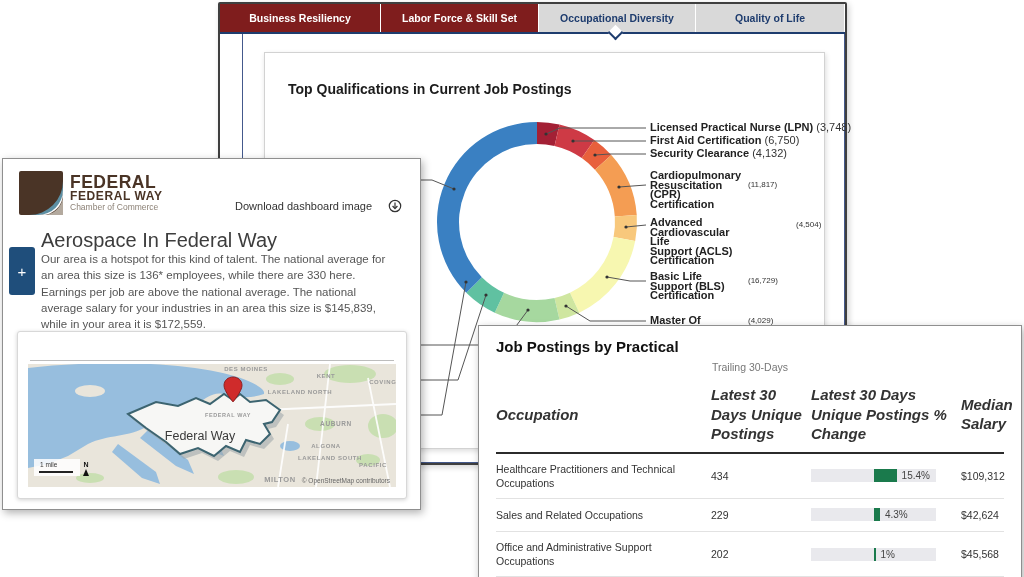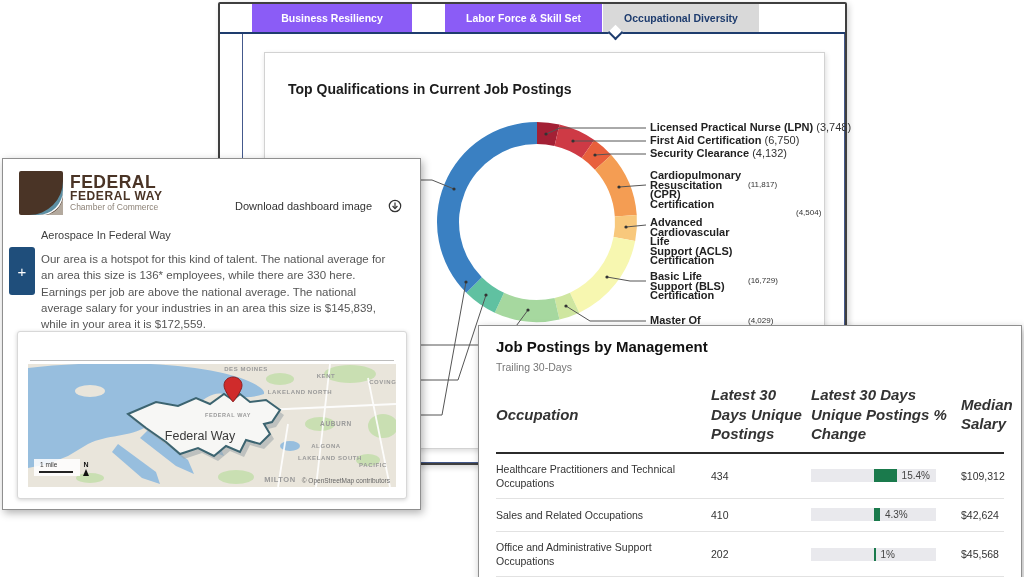--- a/index.html
+++ b/index.html
@@ -4,21 +4,21 @@
 <style>
   html,body{margin:0;padding:0;width:1024px;height:577px;overflow:hidden;background:#fff;
     font-family:"Liberation Sans", sans-serif;position:relative;}
   *{box-sizing:border-box;}
   
   .window{position:absolute;left:218px;top:2px;width:629px;height:463px;background:#fff;
     border:2px solid #3f3f3f;border-radius:2px;box-shadow:2px 2px 6px rgba(0,0,0,.18);z-index:1;}
   .tabbar{position:absolute;left:0;top:0;width:100%;height:28px;display:flex;}
   .tab{height:28px;display:flex;align-items:center;justify-content:center;font-size:10.5px;
     font-weight:bold;color:#1e3c6e;background:#d9d9d9;border-right:1px solid #fff;position:relative;}
-  .tab.active{background:#8b5cf6;color:#fff;margin-left:32px;}
+  .tab.active{background:#7f1d1d;color:#fff;}
   .tabrule{position:absolute;left:0;top:28px;width:100%;height:2px;background:#1e3c6e;}
   .notch{position:absolute;width:11px;height:11px;background:#fff;border-right:2px solid #1e3c6e;
     border-bottom:2px solid #1e3c6e;transform:rotate(45deg);top:23px;z-index:4;}
   .panel{position:absolute;left:22px;top:30px;width:603px;height:429px;border:1px solid #44598c;
     border-top:none;background:#fff;}
   .donut-card{position:absolute;left:44px;top:48px;width:561px;height:397px;background:#fff;
     border:1px solid #d2d2d2;box-shadow:1px 2px 5px rgba(0,0,0,.14);}
   .donut-title{position:absolute;left:23px;top:28px;font-size:14px;font-weight:bold;color:#1c1c1c;}
   
   #overlay{position:absolute;left:0;top:0;width:1024px;height:577px;z-index:2;pointer-events:none;}
@@ -29,33 +29,33 @@
   
   .aero{position:absolute;left:2px;top:158px;width:419px;height:352px;background:#fff;
     border:1px solid #8f8f8f;box-shadow:2px 3px 8px rgba(0,0,0,.3);z-index:10;}
   .logo{position:absolute;left:16px;top:12px;display:flex;align-items:center;}
   .logo-text{margin-left:7px;color:#4a3426;}
   .logo-l1{font-size:17.5px;font-weight:800;letter-spacing:.5px;line-height:16px;}
   .logo-l2{font-size:12px;font-weight:800;letter-spacing:.6px;line-height:12px;}
   .logo-l3{font-size:8.5px;color:#8c8176;line-height:10px;}
   .dl{position:absolute;right:18px;top:40px;font-size:11px;color:#333;display:flex;
     align-items:center;gap:16px;cursor:pointer;}
-  .aero-h{position:absolute;left:38px;top:70px;font-size:11px;font-weight:500;color:#3d3d3d;}
+  .aero-h{position:absolute;left:38px;top:70px;font-size:20px;font-weight:500;color:#3d3d3d;}
   .aero-p{position:absolute;left:38px;top:92px;width:354px;font-size:11.5px;color:#555;line-height:1.42;}
   .expand{position:absolute;left:6px;top:88px;width:26px;height:48px;background:#1f4e7b;color:#fff;
     border:none;border-radius:3px;font-size:15px;cursor:pointer;}
   .map-card{position:absolute;left:14px;top:172px;width:390px;height:168px;background:#fff;
     border:1px solid #d8d8d8;border-radius:3px;box-shadow:0 1px 4px rgba(0,0,0,.18);}
   .map-divider{position:absolute;left:12px;top:28px;width:364px;height:1px;background:#bdbdbd;}
   .map-svg{position:absolute;left:10px;top:32px;}
   
   .jobs{position:absolute;left:478px;top:325px;width:544px;height:280px;background:#fff;
     border:1px solid #8f8f8f;box-shadow:2px 3px 8px rgba(0,0,0,.3);z-index:20;padding:12px 17px;}
   .jobs-title{font-size:15px;font-weight:bold;color:#111;}
-  .jobs-sub{font-size:10.5px;color:#777;margin-top:6px;}
+  .jobs-sub{font-size:10.5px;color:#777;margin-top:6px;text-align:center;}
   .jrow{display:grid;grid-template-columns:215px 100px 150px 1fr;align-items:center;}
   .jhead{font-size:15px;font-weight:bold;color:#333;line-height:1.3;margin-top:8px;
     padding:4px 0 8px 0;border-bottom:2px solid #2b2b2b;font-style:italic;}
   .jdata{font-size:10.5px;color:#333;border-top:1px solid #e2e2e2;padding:8px 0;min-height:33px;}
   .jdata:first-of-type{border-top:none;}
   .occ{padding-right:10px;line-height:1.35;}
   .track{position:relative;width:125px;height:13px;background:#e9e9ed;}
   .bar{position:absolute;top:0;height:13px;}
   .pct{position:absolute;top:0;height:15px;line-height:13px;font-size:10px;color:#444;white-space:nowrap;}
 </style>
@@ -65,20 +65,23 @@
 <div class="window">
   <div class="tabbar" id="tabbar">
       <div class="tab active" style="width: 161px;">
         <span>Business Resiliency</span>
       </div>
       <div class="tab active" style="width: 158px;">
         <span>Labor Force &amp; Skill Set</span>
       </div>
       <div class="tab" style="width: 157px;">
         <span>Occupational Diversity</span>
+      </div>
+      <div class="tab" style="width: auto; flex: 1 1 0%;">
+        <span>Quality of Life</span>
       </div>
     </div>
   <div class="tabrule"></div>
   <div class="panel"></div>
   <div class="donut-card">
     <div class="donut-title">Top Qualifications in Current Job Postings</div>
   </div>
 <div class="notch" style="left: 390px;"></div>
   </div>
 
@@ -118,21 +121,21 @@
       <circle cx="466" cy="282" r="1.6" fill="#333"></circle>
     </svg>
   <div id="donut-labels">
       <div class="seg-label" style="left: 650px; top: 123px; width: 200px; white-space: nowrap;"><span>Licensed Practical Nurse (LPN) </span><span class="cnt">(3,748)</span></div>
       <div class="seg-label" style="left: 650px; top: 136px; width: 200px; white-space: nowrap;"><span>First Aid Certification </span><span class="cnt">(6,750)</span></div>
       <div class="seg-label" style="left: 650px; top: 149px; width: 200px; white-space: nowrap;"><span>Security Clearance </span><span class="cnt">(4,132)</span></div>
       <div class="seg-count" style="left: 748px; top: 180px;">(11,817)</div>
       <div class="seg-label" style="left: 650px; top: 171px;">Cardiopulmonary
 Resuscitation (CPR)
 Certification</div>
-      <div class="seg-count" style="left: 748px; top: 208px; padding-left: 48px;">(4,504)</div>
+      <div class="seg-count" style="left: 748px; top: 220px; padding-left: 48px;">(4,504)</div>
       <div class="seg-label" style="left: 650px; top: 218px;">Advanced Cardiovascular Life
 Support (ACLS) Certification</div>
       <div class="seg-count" style="left: 748px; top: 276px;">(16,729)</div>
       <div class="seg-label" style="left: 650px; top: 272px;">Basic Life Support (BLS)
 Certification</div>
       <div class="seg-count" style="left: 748px; top: 316px;">(4,029)</div>
       <div class="seg-label" style="left: 650px; top: 316px;">Master Of Business</div>
     </div>
 </div>
 
@@ -217,21 +220,21 @@
       <g>
         <text id="map-compass" x="58" y="103" font-size="7" font-weight="bold" fill="#111" text-anchor="middle">N</text>
         <polygon points="55,112 61,112 58,105" fill="#111"></polygon>
       </g>
       <text id="map-attribution" x="362" y="119" font-size="6.5" fill="#666" text-anchor="end">© OpenStreetMap contributors</text>
     </svg>
   </div>
 </div>
 
 <div class="jobs">
-  <div class="jobs-title">Job Postings by Management</div>
+  <div class="jobs-title">Job Postings by Practical</div>
   <div class="jobs-sub">Trailing 30-Days</div>
   <div class="jrow jhead" id="jobs-head">
       <div>Occupation</div>
       <div>Latest 30 Days Unique Postings</div>
       <div>Latest 30 Days Unique Postings % Change</div>
       <div>Median Salary</div>
     </div>
   <div id="jobs-body">
       <div class="jrow jdata">
         <div class="occ">Healthcare Practitioners and Technical Occupations</div>
@@ -239,21 +242,21 @@
         <div>
           <div class="track">
             <div class="bar" style="left: 62.5px; width: 23.1px; background: rgb(26, 122, 76);"></div>
             <div class="pct" style="left: 90.6px;">15.4%</div>
           </div>
         </div>
         <div>$109,312</div>
       </div>
       <div class="jrow jdata">
         <div class="occ">Sales and Related Occupations</div>
-        <div>410</div>
+        <div>229</div>
         <div>
           <div class="track">
             <div class="bar" style="left: 62.5px; width: 6.45px; background: rgb(26, 122, 76);"></div>
             <div class="pct" style="left: 73.95px;">4.3%</div>
           </div>
         </div>
         <div>$42,624</div>
       </div>
       <div class="jrow jdata">
         <div class="occ">Office and Administrative Support Occupations</div>

